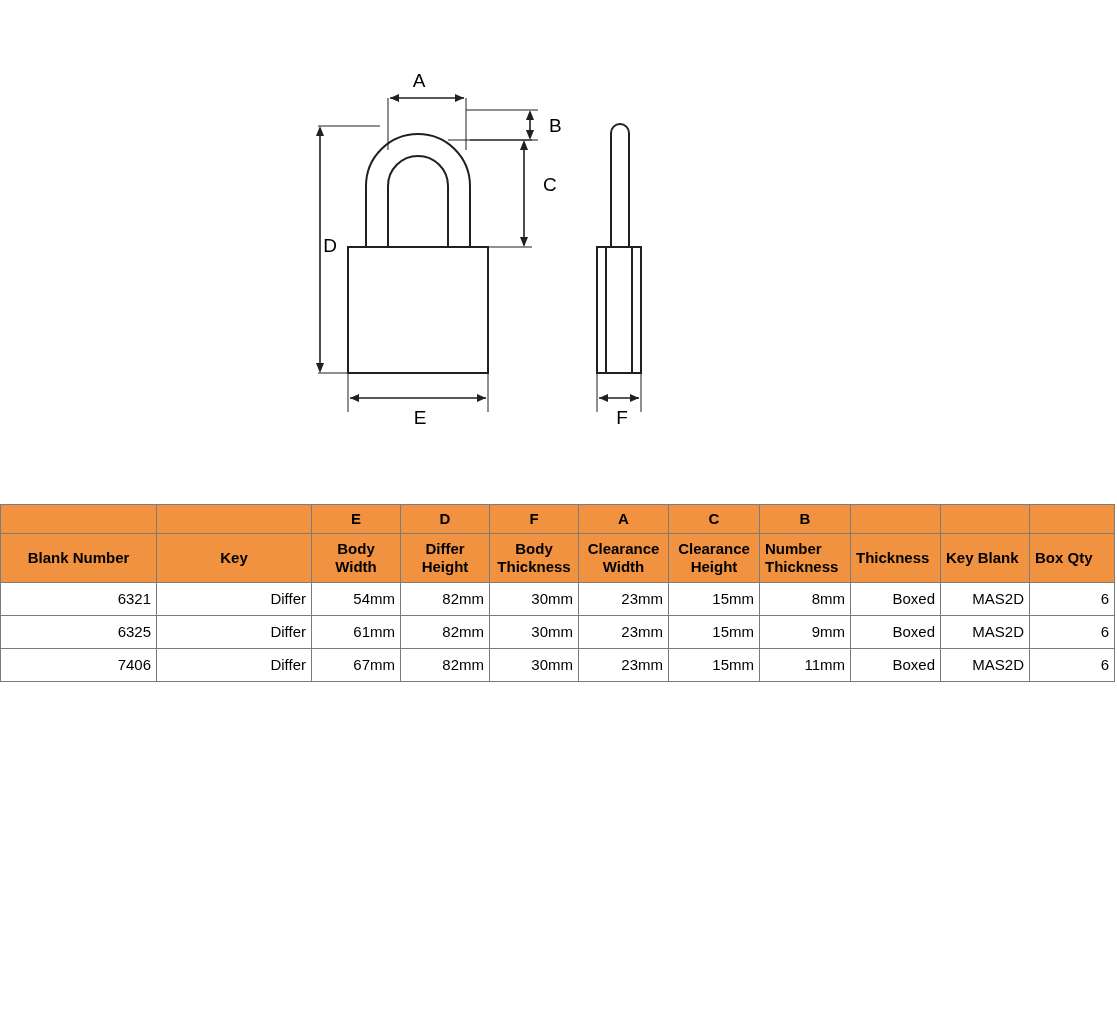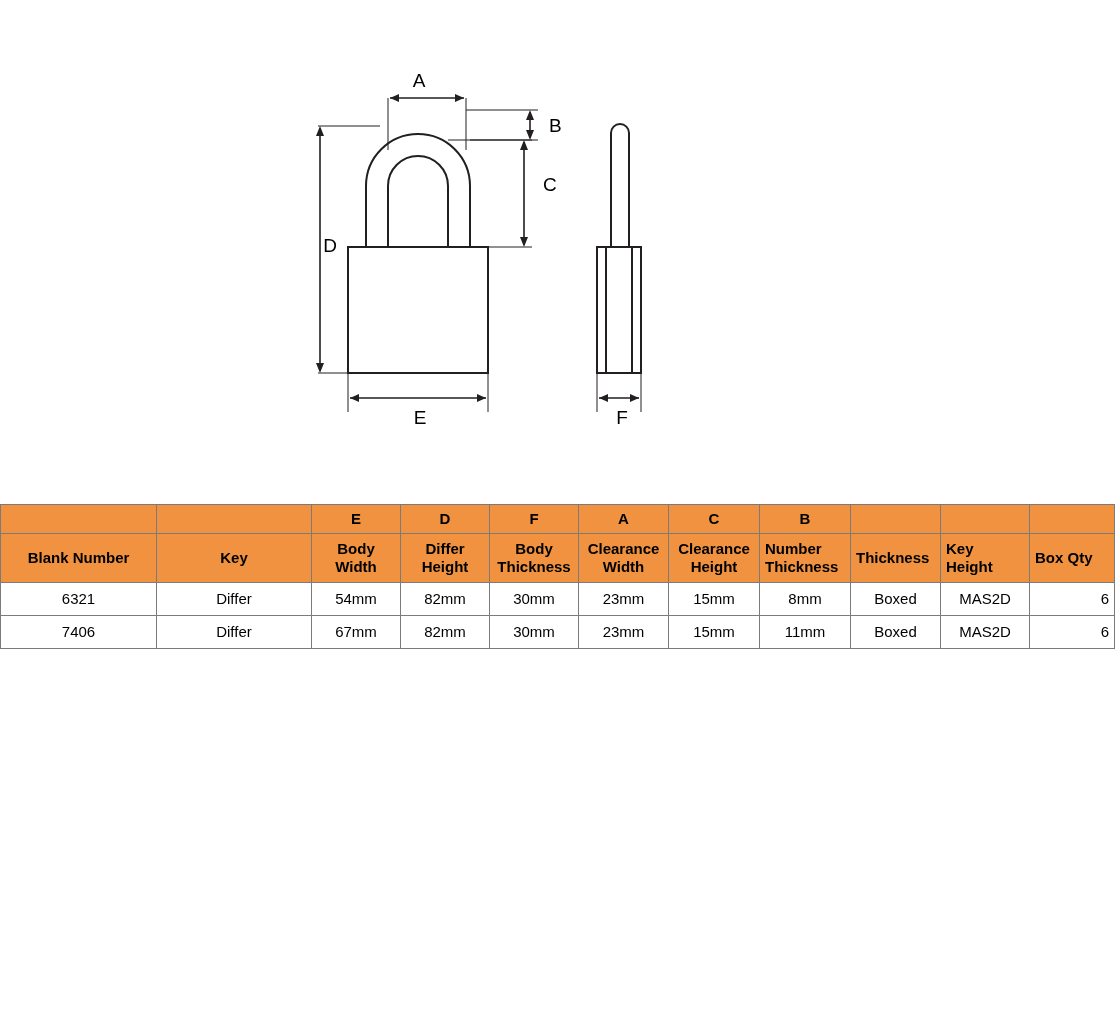--- a/index.html
+++ b/index.html
@@ -71,21 +71,21 @@
   thead tr.headers th.left {
     text-align: left;
   }
   thead tr.headers th.center-two {
     text-align: center;
   }
   tbody td {
     background: #ffffff;
     height: 28px;
     font-weight: normal;
-    text-align: center;
+    text-align: right;
   }
   tbody td.num-right {
     text-align: right;
   }
   
   col.c-part { width: 156px; }
   col.c-key { width: 155px; }
   col.c-e { width: 89px; }
   col.c-d { width: 89px; }
   col.c-f { width: 89px; }
@@ -217,21 +217,21 @@
           <div>Height</div>
         </th>
         <th class="left">
           <div>Number</div>
           <div>Thickness</div>
         </th>
         <th class="left">
           <div>Thickness</div>
         </th>
         <th class="left">
-          <div>Key Height</div>
+          <div>Key Blank</div>
         </th>
         <th class="left">
           <div>Box Qty</div>
         </th>
       </tr>
     </thead>
     <tbody>
       <tr>
         <td>6321</td>
         <td>Differ</td>
@@ -239,20 +239,33 @@
         <td>82mm</td>
         <td>30mm</td>
         <td>23mm</td>
         <td>15mm</td>
         <td>8mm</td>
         <td>Boxed</td>
         <td>MAS2D</td>
         <td class="num-right">6</td>
       </tr>
       <tr>
+        <td>6325</td>
+        <td>Differ</td>
+        <td>61mm</td>
+        <td>82mm</td>
+        <td>30mm</td>
+        <td>23mm</td>
+        <td>15mm</td>
+        <td>9mm</td>
+        <td>Boxed</td>
+        <td>MAS2D</td>
+        <td class="num-right">6</td>
+      </tr>
+      <tr>
         <td>7406</td>
         <td>Differ</td>
         <td>67mm</td>
         <td>82mm</td>
         <td>30mm</td>
         <td>23mm</td>
         <td>15mm</td>
         <td>11mm</td>
         <td>Boxed</td>
         <td>MAS2D</td>

